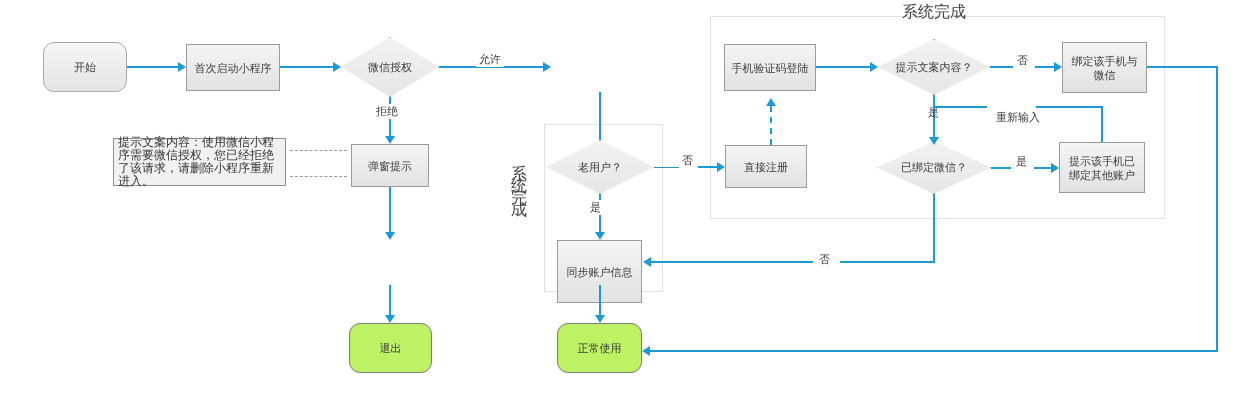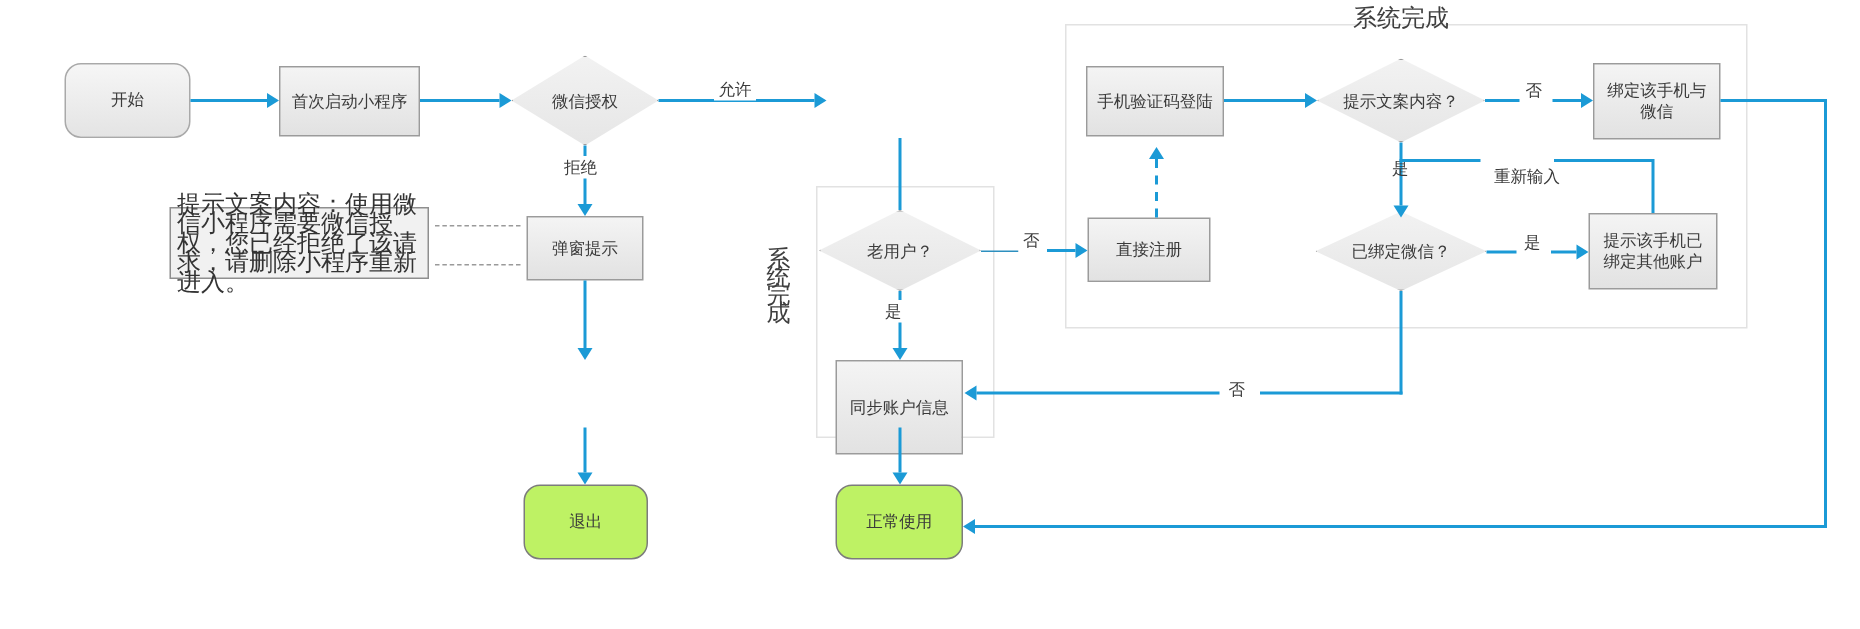--- a/index.html
+++ b/index.html
@@ -55,21 +55,21 @@
   }
   .term-dark {
     border:1px solid #7c7c7c;
     border-radius:11px;
     background:#bef264;
     color:#3a3a3a;
   }
   .note {
     border:1px solid #8f8f8f;
     background:#f1f1f1;
-    font-size:16px; line-height:13px;
+    font-size:12px; line-height:13px;
     text-align:left; justify-content:flex-start;
     padding:3px 4px;
     color:#333;
   }
 
   
   .diamond { position:absolute; }
   .diamond .dshape {
     position:absolute; inset:0;
     background:linear-gradient(to bottom,#f2f2f2,#e6e6e6);

